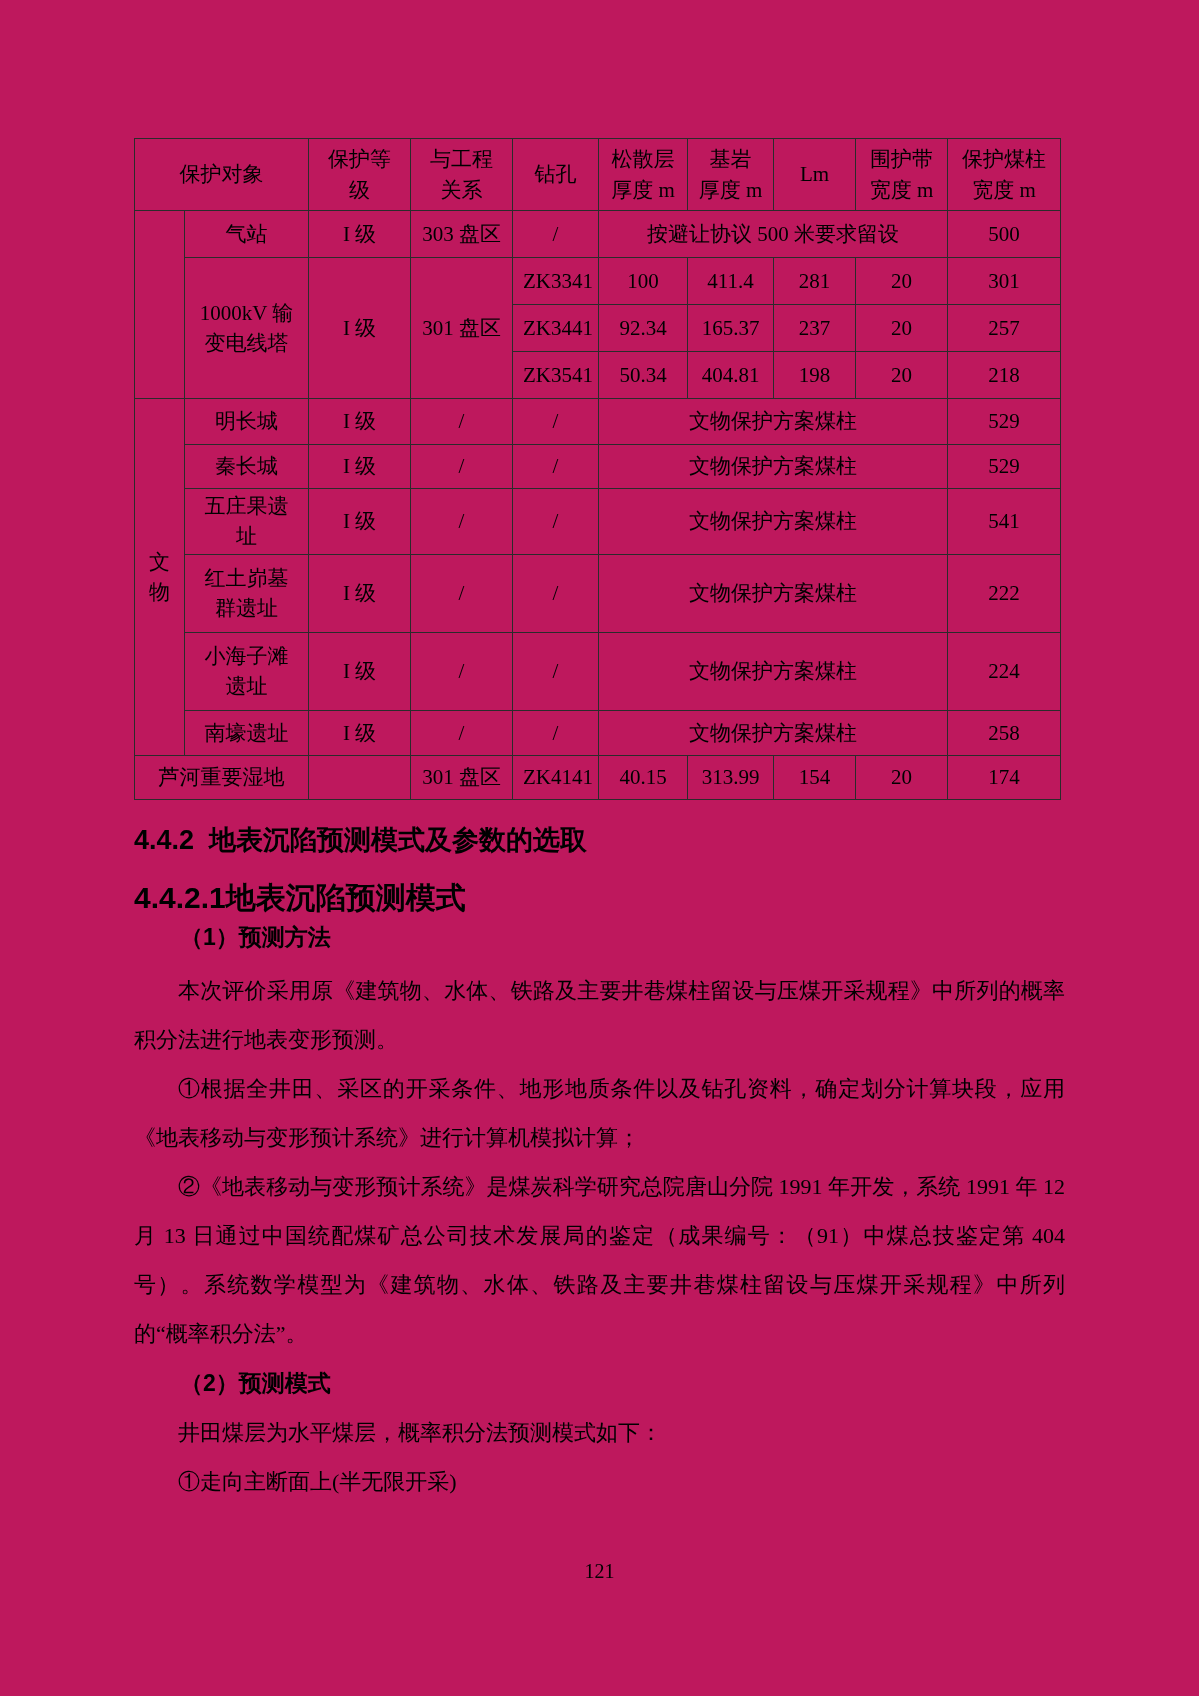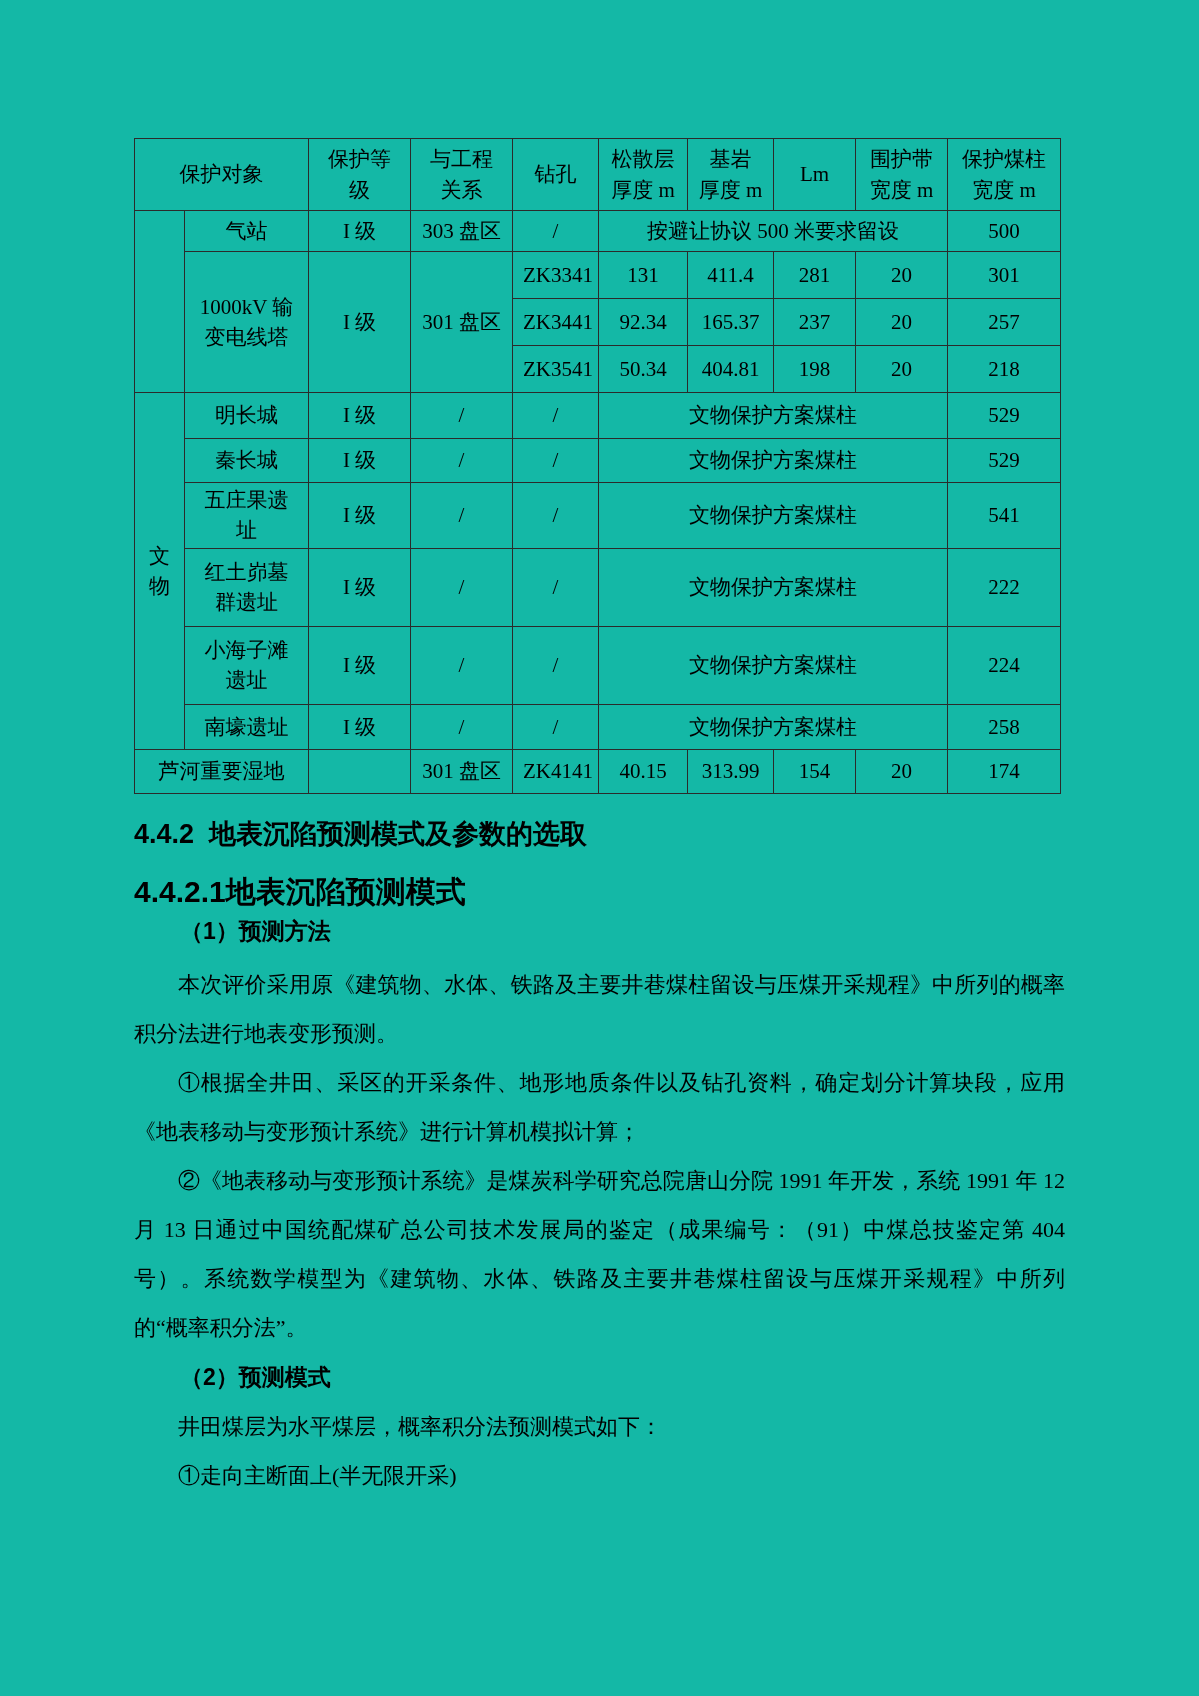--- a/index.html
+++ b/index.html
@@ -6,21 +6,21 @@
   body {
     background:#888;
     font-family:"Liberation Serif", serif;
     color:#000;
   }
   .page {
     position:relative;
     width:1199px;
     height:1696px;
     margin:0 auto;
-    background:#14b8a6;
+    background:#be185d;
     overflow:hidden;
   }
   .content {
     position:absolute;
     left:134px;
     top:0;
     width:931px;
   }
   
   table.ptable {
@@ -112,35 +112,35 @@
             <th>基岩
 厚度 m</th>
             <th>Lm</th>
             <th>围护带
 宽度 m</th>
             <th>保护煤柱
 宽度 m</th>
           </tr>
       </thead>
       <tbody>
-          <tr style="height: 41px;">
+          <tr style="height: 47px;">
             <td rowspan="4"></td>
             <td>气站</td>
             <td>I 级</td>
             <td>303 盘区</td>
             <td>/</td>
             <td colspan="4">按避让协议 500 米要求留设</td>
             <td>500</td>
           </tr>
           <tr style="height: 47px;">
             <td rowspan="3">1000kV 输变电线塔</td>
             <td rowspan="3">I 级</td>
             <td rowspan="3">301 盘区</td>
             <td>ZK3341</td>
-            <td>131</td>
+            <td>100</td>
             <td>411.4</td>
             <td>281</td>
             <td>20</td>
             <td>301</td>
           </tr>
           <tr style="height: 47px; padding-left: 40px;">
             <td>ZK3441</td>
             <td>92.34</td>
             <td>165.37</td>
             <td>237</td>
@@ -224,13 +224,14 @@
     <p class="sub">（1）预测方法</p>
     <p class="para first">本次评价采用原《建筑物、水体、铁路及主要井巷煤柱留设与压煤开采规程》中所列的概率积分法进行地表变形预测。</p>
     <p class="para">①根据全井田、采区的开采条件、地形地质条件以及钻孔资料，确定划分计算块段，应用《地表移动与变形预计系统》进行计算机模拟计算；</p>
     <p class="para">②《地表移动与变形预计系统》是煤炭科学研究总院唐山分院 1991 年开发，系统 1991 年 12 月 13 日通过中国统配煤矿总公司技术发展局的鉴定（成果编号：（91）中煤总技鉴定第 404 号）。系统数学模型为《建筑物、水体、铁路及主要井巷煤柱留设与压煤开采规程》中所列的“概率积分法”。</p>
 
     <p class="sub">（2）预测模式</p>
     <p class="para">井田煤层为水平煤层，概率积分法预测模式如下：</p>
     <p class="para">①走向主断面上(半无限开采)</p>
   </div>
 
+  <div class="pageno">121</div>
 </div>
 
 </body></html>

